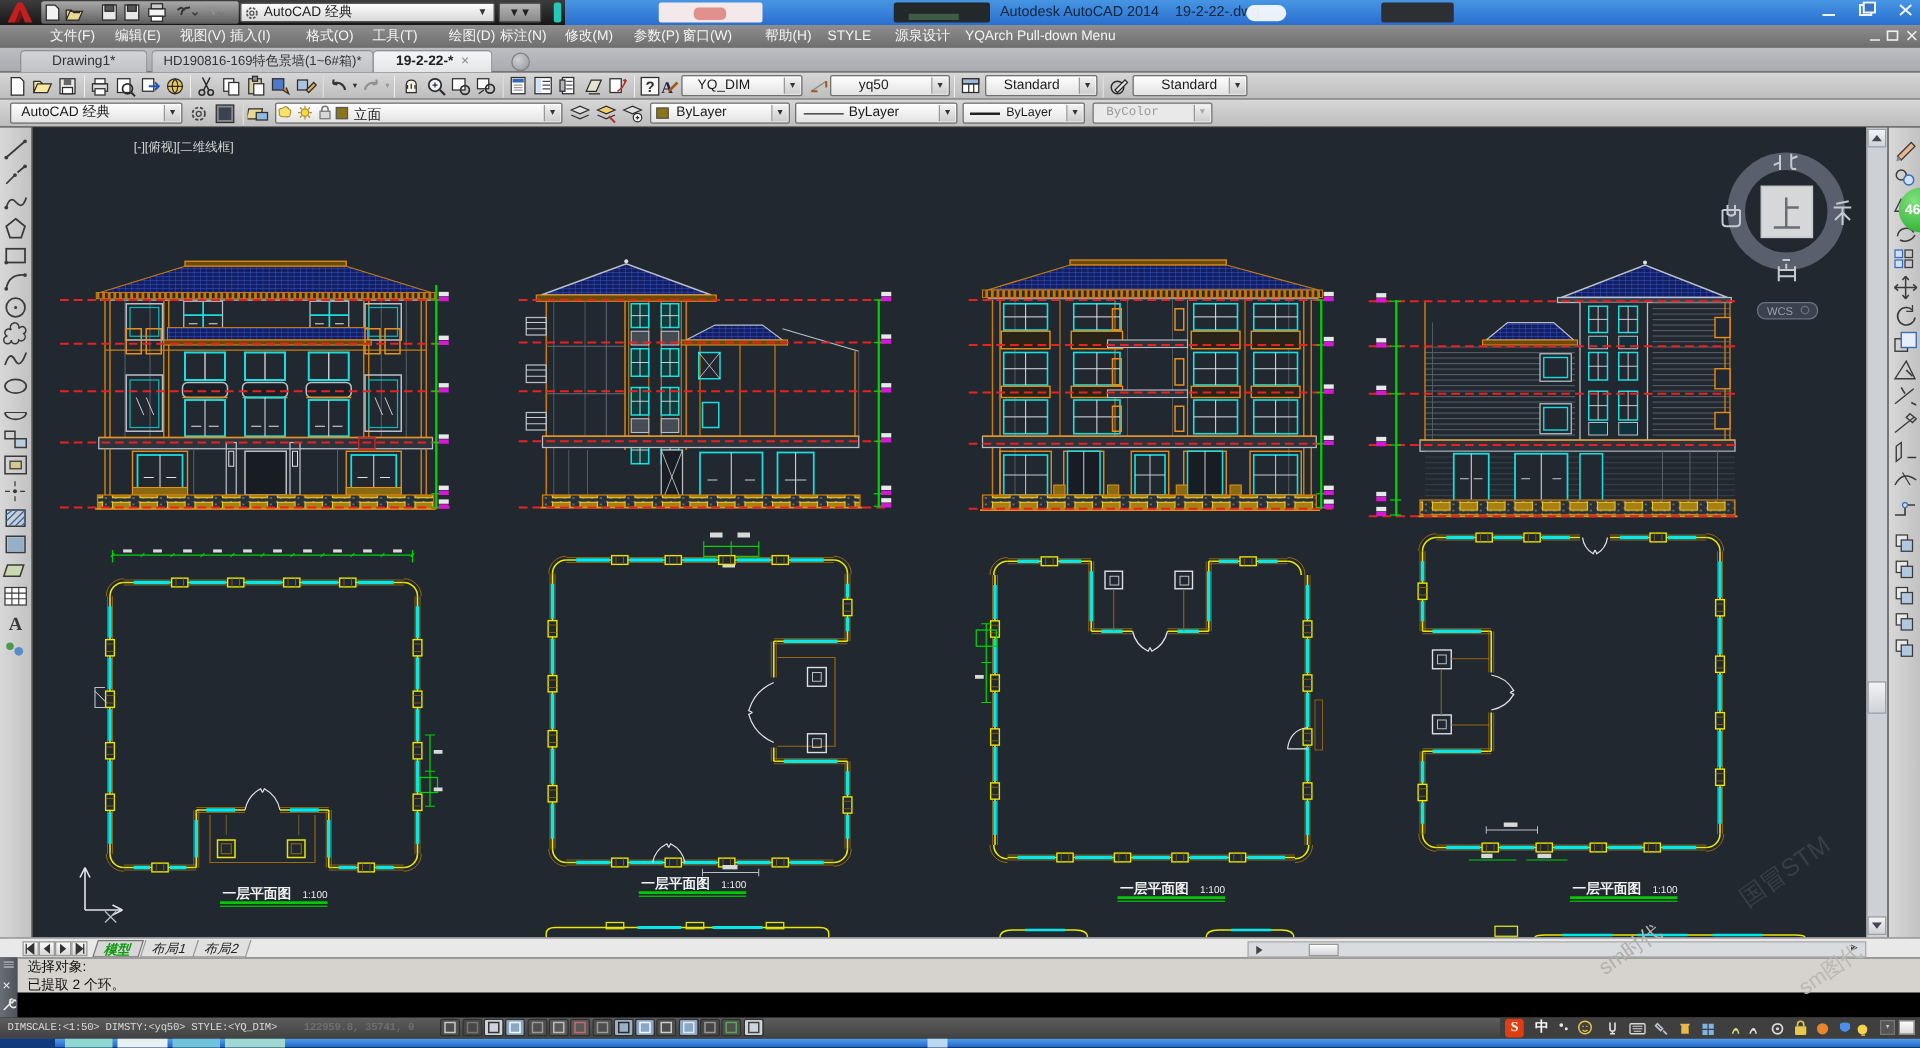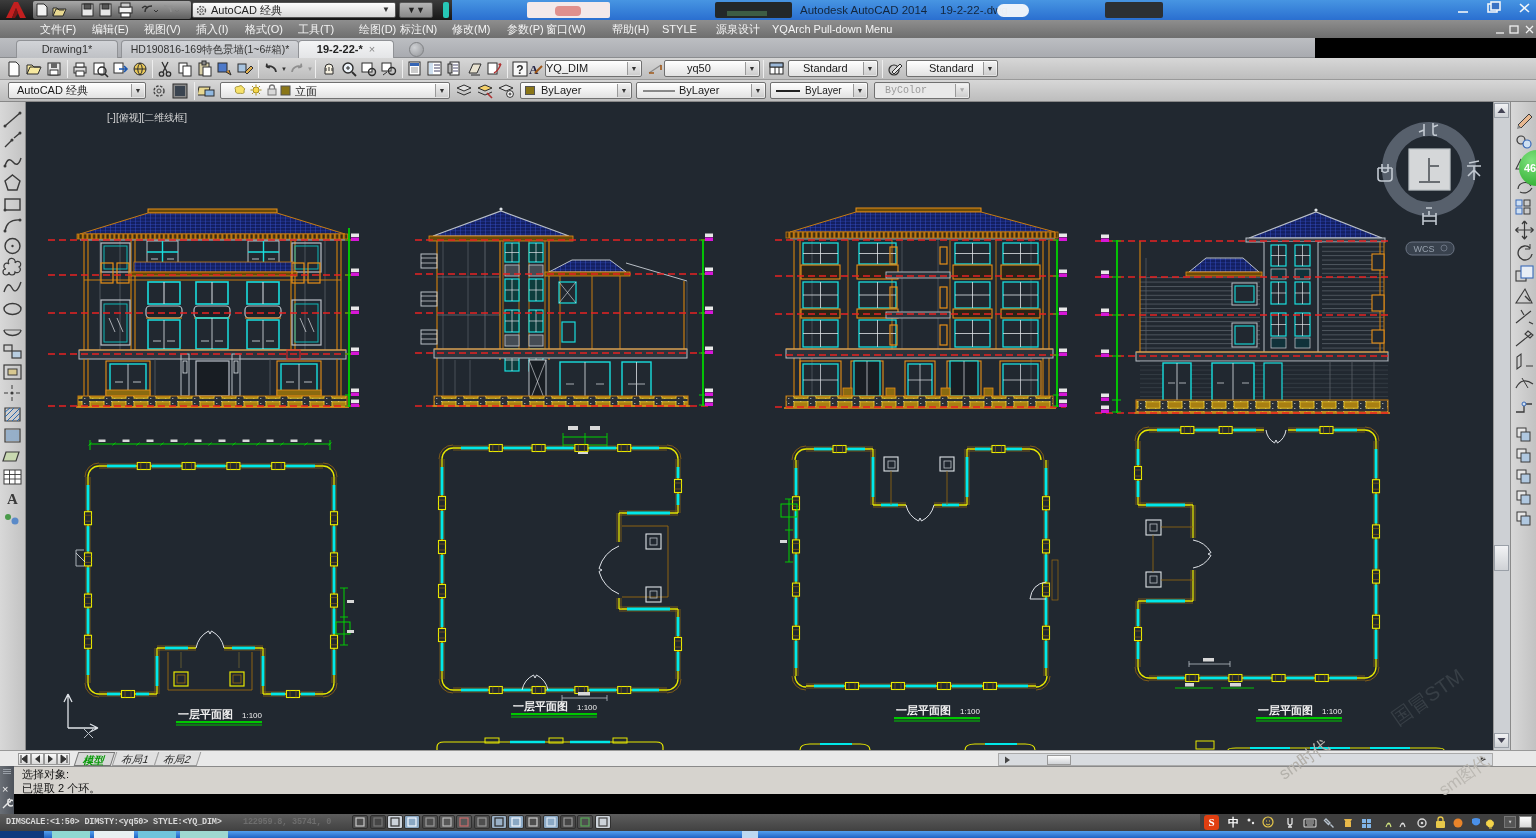--- a/index.html
+++ b/index.html
@@ -8,21 +8,21 @@
 #tbdark{left:0;top:0;width:452px;height:20px;background:linear-gradient(#3c3c3c,#171717)}
 #applogo{left:3px;top:1px;width:26px;height:18px}
 #qat{left:33px;top:1px;width:158px;height:18px;background:linear-gradient(#a8a8a8,#5f5f5f);border-radius:2px}
 #wscombo{left:192px;top:2px;width:204px;height:16px;background:linear-gradient(#fdfdfd,#d8d8d8);border:1px solid #555;border-radius:2px;font-size:11px;color:#222;line-height:14px;padding-left:18px}
 #wsbtn{left:399px;top:2px;width:34px;height:16px;background:linear-gradient(#b5b5b5,#8a8a8a);border:1px solid #555;border-radius:2px;color:#222;font-size:9px;text-align:center;line-height:15px}
 .thumb{top:2px;height:16px;border-radius:2px}
 #wtitle{left:800px;top:4px;width:260px;font-size:11.5px;color:#13263d;white-space:nowrap}
 #cloud{left:997px;top:4px;width:32px;height:13px;background:#f4f8fb;border-radius:8px;opacity:.95}
 #menubar{left:0;top:20px;width:1536px;height:18px;background:linear-gradient(#8e8e8e,#6e6e6e);color:#f4f4f4;font-size:11px;line-height:18px;white-space:nowrap}
 #menubar span{position:absolute;top:0}
-#tabrow{left:0;top:38px;width:1315px;height:20px;background:linear-gradient(#bcbec2,#a9abb0);border-bottom:1px solid #8b8d90}
+#tabrow{left:0;top:38px;width:1536px;height:20px;background:linear-gradient(#bcbec2,#a9abb0);border-bottom:1px solid #8b8d90}
 .ftab{position:absolute;top:2px;height:18px;background:linear-gradient(#d2d4d8,#bfc1c5);border:1px solid #909296;border-bottom:none;border-radius:4px 4px 0 0;font-size:11px;color:#333;text-align:center}
 .ftab.active{background:linear-gradient(#f4f5f6,#e4e5e7);font-weight:bold;color:#222}
 #tabplus{left:409px;top:4px;width:15px;height:15px;border-radius:50%;background:radial-gradient(circle at 35% 35%,#cfd1d4,#939599);border:1px solid #808285}
 #tb1{left:0;top:58px;width:1536px;height:22px;background:linear-gradient(#d7d7d7,#bdbdbd);border-bottom:1px solid #9a9a9a}
 #tb2{left:0;top:80px;width:1536px;height:22px;background:linear-gradient(#d7d7d7,#bdbdbd);border-bottom:1px solid #888}
 .sep{position:absolute;top:2px;width:1px;height:18px;background:#999;border-right:1px solid #eee}
 .combo{position:absolute;top:2px;height:17px;background:linear-gradient(#ffffff,#e2e2e2);border:1px solid #707070;border-radius:2px;font-size:11px;color:#1a1a1a;line-height:15px;white-space:nowrap}
 .combo .da{position:absolute;right:1px;top:1px;width:13px;height:13px;background:linear-gradient(#f2f2f2,#cdcdcd);border-left:1px solid #999;color:#333;font-size:7px;text-align:center;line-height:13px}
 #main{left:0;top:102px;width:1536px;height:486px}
 #ltools{left:0;top:0;width:26px;height:648px;background:linear-gradient(90deg,#d8d8d8,#c2c2c2);border-right:1px solid #8a8a8a}
@@ -86,21 +86,21 @@
           <path d="M8 11 h10"></path>
           <rect x="38" y="3" width="9" height="8"></rect>
           <rect x="41" y="1" width="9" height="8" fill="#3a72c4"></rect>
           <path d="M70 3 l9 8 M79 3 l-9 8"></path>
         </g>
       </svg></div>
 <div class="abs" id="menubar">
 <span style="left:40px">文件(F)</span>
       <span style="left:92px">编辑(E)</span>
       <span style="left:144px">视图(V)</span>
-      <span style="left:196px">插入(I)</span>
+      <span style="left:184px">插入(I)</span>
       <span style="left:245px">格式(O)</span>
       <span style="left:298px">工具(T)</span>
       <span style="left:359px">绘图(D)</span>
       <span style="left:400px">标注(N)</span>
       <span style="left:452px">修改(M)</span>
       <span style="left:507px">参数(P)</span>
       <span style="left:546px">窗口(W)</span>
       <span style="left:612px">帮助(H)</span>
       <span style="left:662px">STYLE</span>
       <span style="left:716px">源泉设计</span>
@@ -228,21 +228,21 @@
       <div class="abs" style="left:511px;top:2px;width:18px;height:18px"><svg width="18" height="18" viewBox="0 0 18 18">
           <rect x="2" y="2" width="14" height="14" fill="#f8f8f8" stroke="#2d2d2d"></rect>
           <text x="9" y="13.5" font-size="12" font-weight="bold" text-anchor="middle" fill="#2d2d2d" font-family="Liberation Sans">?</text>
         </svg></div>
       <div class="abs" style="left:281px;top:8px;font-size:6px;color:#333">▼</div>
       <div class="abs" style="left:307px;top:8px;font-size:6px;color:#999">▼</div>
       <div class="abs" style="left:525px;top:2px;width:20px;height:18px"><svg width="20" height="18" viewBox="0 0 20 18">
           <text x="4" y="14" font-size="13" font-weight="bold" fill="#224" font-family="Liberation Serif">A</text>
           <path d="M10 13 l7 -7" stroke="#a05818" stroke-width="2"></path>
         </svg></div>
-      <div class="combo" style="left:545px;width:97px;">YQ_DIM<span class="da">▼</span></div>
+      <div class="combo" style="left:545px;width:97px;padding-left:12px">YQ_DIM<span class="da">▼</span></div>
       <div class="abs" style="left:646px;top:2px;width:20px;height:18px"><svg width="20" height="18" viewBox="0 0 20 18">
           <path d="M3 13 l12 -8" stroke="#888" stroke-width="1.2"></path>
           <path d="M3 13 l5 0 M15 5 l0 5" stroke="#a05818" stroke-width="1.6"></path>
         </svg></div>
       <div class="combo" style="left:664px;width:96px;padding-left:22px">yq50<span class="da">▼</span></div>
       <div class="sep" style="left:763px"></div>
       <div class="abs" style="left:767px;top:2px;width:20px;height:18px"><svg width="20" height="18" viewBox="0 0 20 18">
           <rect x="3" y="3" width="13" height="11" fill="#fff" stroke="#2d2d2d"></rect>
           <path d="M3 7 h13 M8 3 v11 M12 3 v11" stroke="#2d2d2d"></path>
           <rect x="3" y="3" width="13" height="4" fill="#9cb8d8" stroke="#2d2d2d"></rect>
@@ -263,21 +263,21 @@
         </svg></div>
       <div class="abs" style="left:171px;top:2px;width:18px;height:18px"><svg width="18" height="18" viewBox="0 0 18 18">
           <rect x="2" y="2" width="14" height="14" fill="#8a8a8a" stroke="#2d2d2d"></rect>
           <rect x="4" y="4" width="10" height="10" fill="#3a4450"></rect>
         </svg></div>
       <div class="sep" style="left:194px"></div>
       <div class="abs" style="left:198px;top:2px;width:18px;height:18px"><svg width="18" height="18" viewBox="0 0 18 18">
           <rect x="2" y="5" width="11" height="8" fill="#e8d890" stroke="#2d2d2d" transform="skewX(-12)"></rect>
           <rect x="7" y="8" width="9" height="6" fill="#90b8e0" stroke="#2d2d2d"></rect>
         </svg></div>
-      <div class="combo" style="left:220px;width:230px;padding-left:12px"><svg width="120" height="15" viewBox="0 0 120 15">
+      <div class="combo" style="left:220px;width:230px;padding-left:0"><svg width="120" height="15" viewBox="0 0 120 15">
           <path d="M5 11 q-3 -1 -2 -4 q-2 -4 3 -4 q4 -3 6 1 q3 1 1 4 q1 4 -4 3 z" fill="#f7e26a" stroke="#9a8a30" transform="translate(0,1) scale(0.85)"></path>
           <g transform="translate(16,0)">
             <circle cx="7" cy="7" r="3" fill="#f7d84a" stroke="#a89020"></circle>
             <g stroke="#a89020">
               <path d="M7 1.5 v2 M7 10.5 v2 M1.5 7 h2 M10.5 7 h2 M3 3 l1.4 1.4 M9.6 9.6 l1.4 1.4 M11 3 l-1.4 1.4 M4.4 9.6 L3 11"></path>
             </g>
           </g>
           <g transform="translate(33,1)">
             <rect x="2" y="5" width="8" height="6" fill="#d8d8d8" stroke="#777"></rect>
             <path d="M3.5 5 v-1.5 a2.5 2.5 0 0 1 5 0 V5" fill="none" stroke="#777" stroke-width="1.3"></path>
@@ -1344,21 +1344,21 @@
     </div>
     <div class="abs" id="cmdgrip">
       <div style="position:absolute;left:3px;top:3px;width:8px;height:6px;background:repeating-linear-gradient(#9aa0a8 0 1px,transparent 1px 2px)"></div>
       <div style="position:absolute;left:2px;top:17px;color:#f0f0f0;font-size:11px">×</div>
       <svg style="position:absolute;left:1px;top:32px" width="12" height="12" viewBox="0 0 12 12">
         <path d="M2 10 L7 5 M7 5 a3 3 0 1 0 3 -3 l-1 2 -2 0 0 -2 2 -1 a3 3 0 0 0 -2 4" stroke="#e8e8e8" stroke-width="1.4" fill="none"></path>
       </svg>
     </div>
     <div class="abs" id="cmdhist">选择对象:<br>已提取 2 个环。<span style="position:absolute;left:1262px;top:-14px;color:#b3b0aa;font-size:17px;transform:rotate(-35deg)">sm时代</span><span style="position:absolute;left:1422px;top:2px;color:#bbb8b2;font-size:17px;transform:rotate(-35deg)">sm图代</span></div>
     <div class="abs" id="statusbar">
-      <span style="position:absolute;left:6px;font-weight:bold">DIMSCALE:&lt;1:50&gt; DIMSTY:&lt;yq50&gt; STYLE:&lt;YQ_DIM&gt;</span>
+      <span style="position:absolute;left:6px;font-weight:normal">DIMSCALE:&lt;1:50&gt; DIMSTY:&lt;yq50&gt; STYLE:&lt;YQ_DIM&gt;</span>
       <span style="position:absolute;left:243px;color:#6e6e6e">122959.8, 35741, 0</span>
       <div class="stbtn" style="left:352px;background:linear-gradient(#4e4e4e,#4e4e4e)"><svg width="14" height="12" viewBox="0 0 14 12">
           <rect x="3" y="2" width="8" height="8" fill="none" stroke="#c8c8c8" stroke-width="1.2"></rect>
         </svg></div>
       <div class="stbtn" style="left:370px;background:linear-gradient(#464646,#464646)"><svg width="14" height="12" viewBox="0 0 14 12">
           <rect x="3" y="2" width="8" height="8" fill="none" stroke="#777" stroke-width="1.2"></rect>
         </svg></div>
       <div class="stbtn" style="left:387px;background:linear-gradient(#cdd3da,#cdd3da)"><svg width="14" height="12" viewBox="0 0 14 12">
           <rect x="3" y="2" width="8" height="8" fill="none" stroke="#333" stroke-width="1.2"></rect>
         </svg></div>

